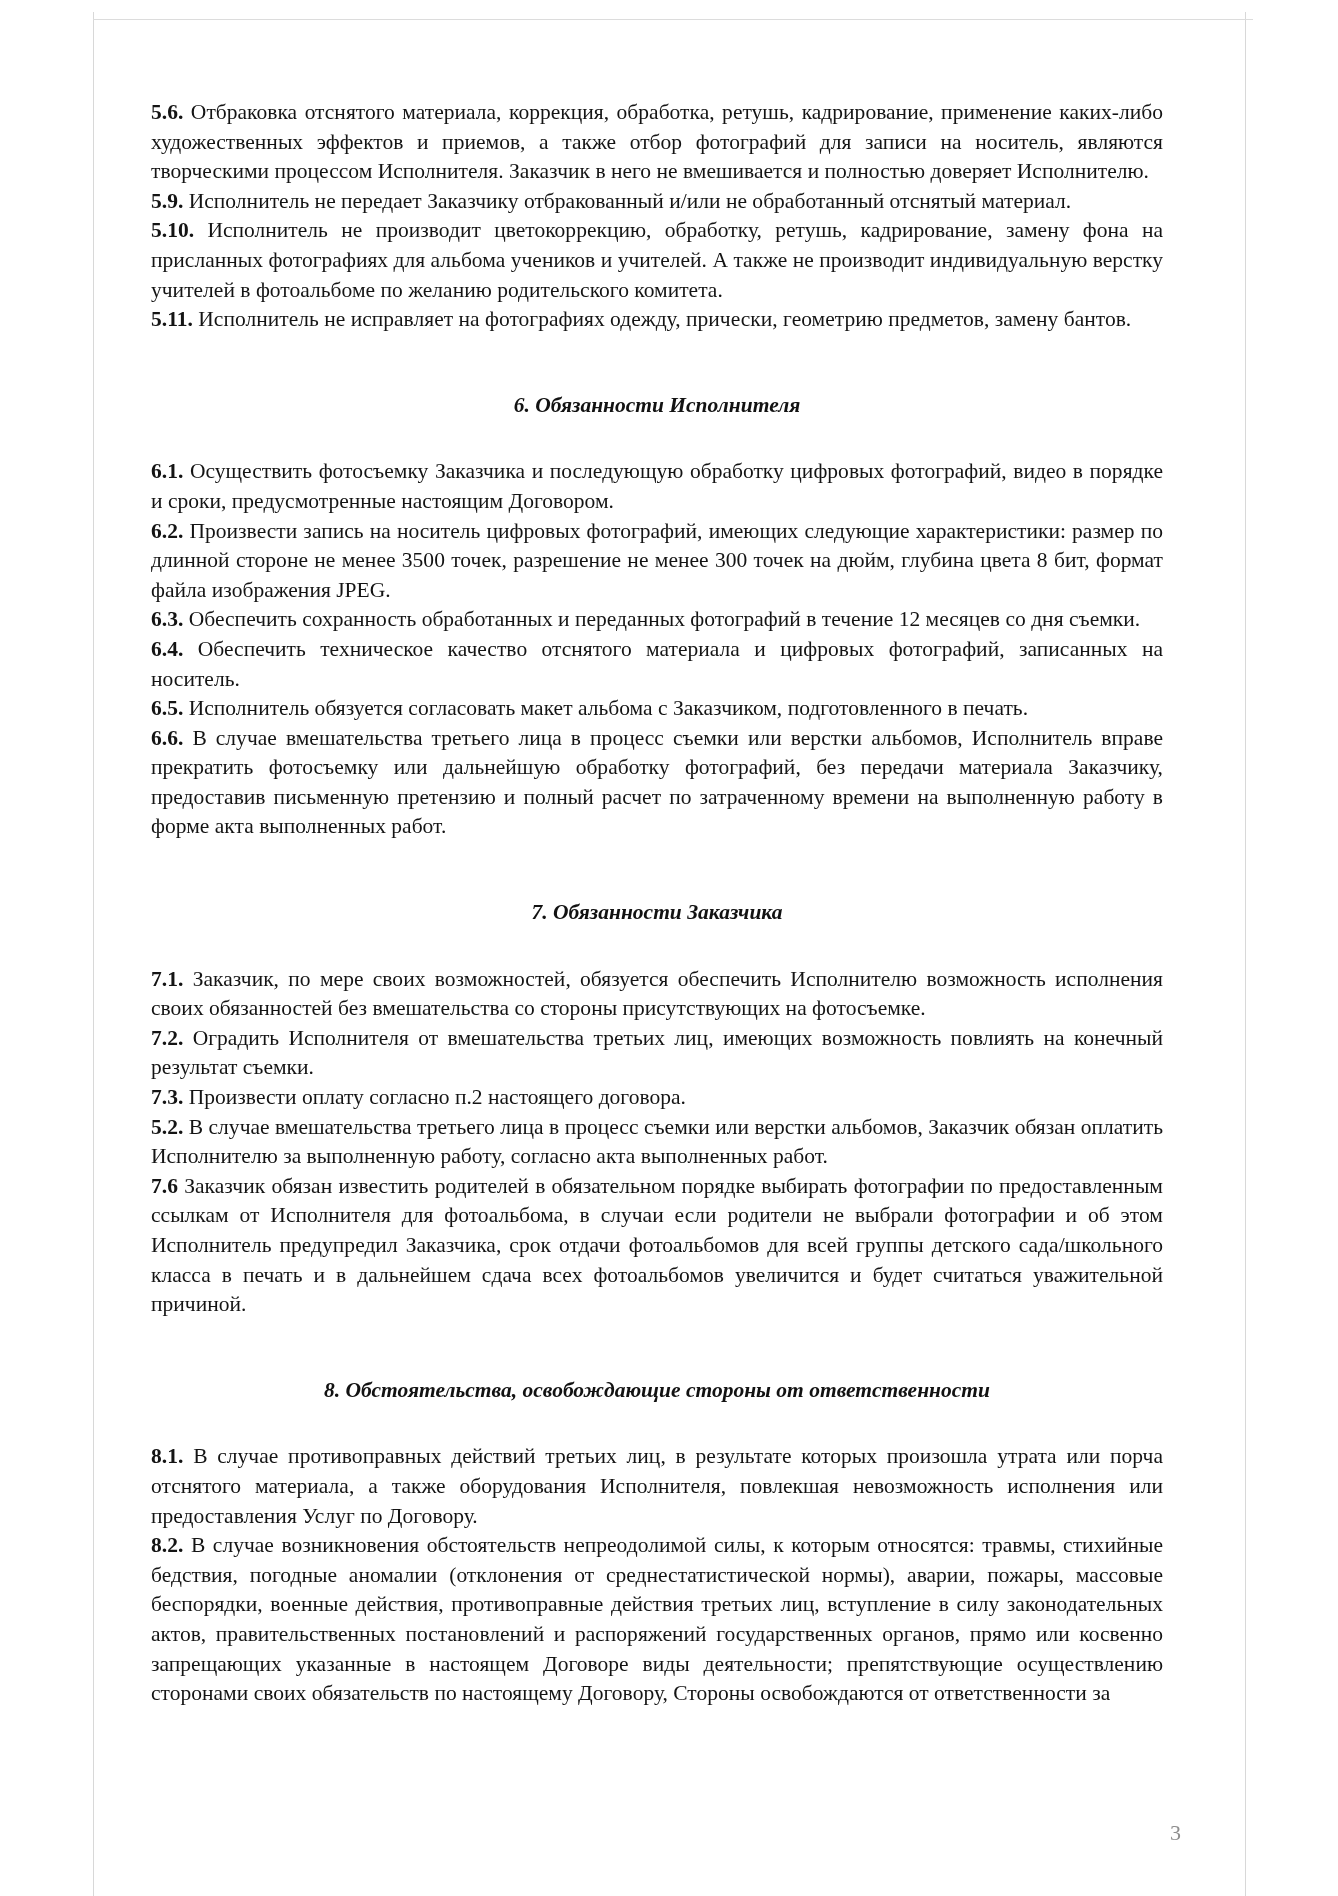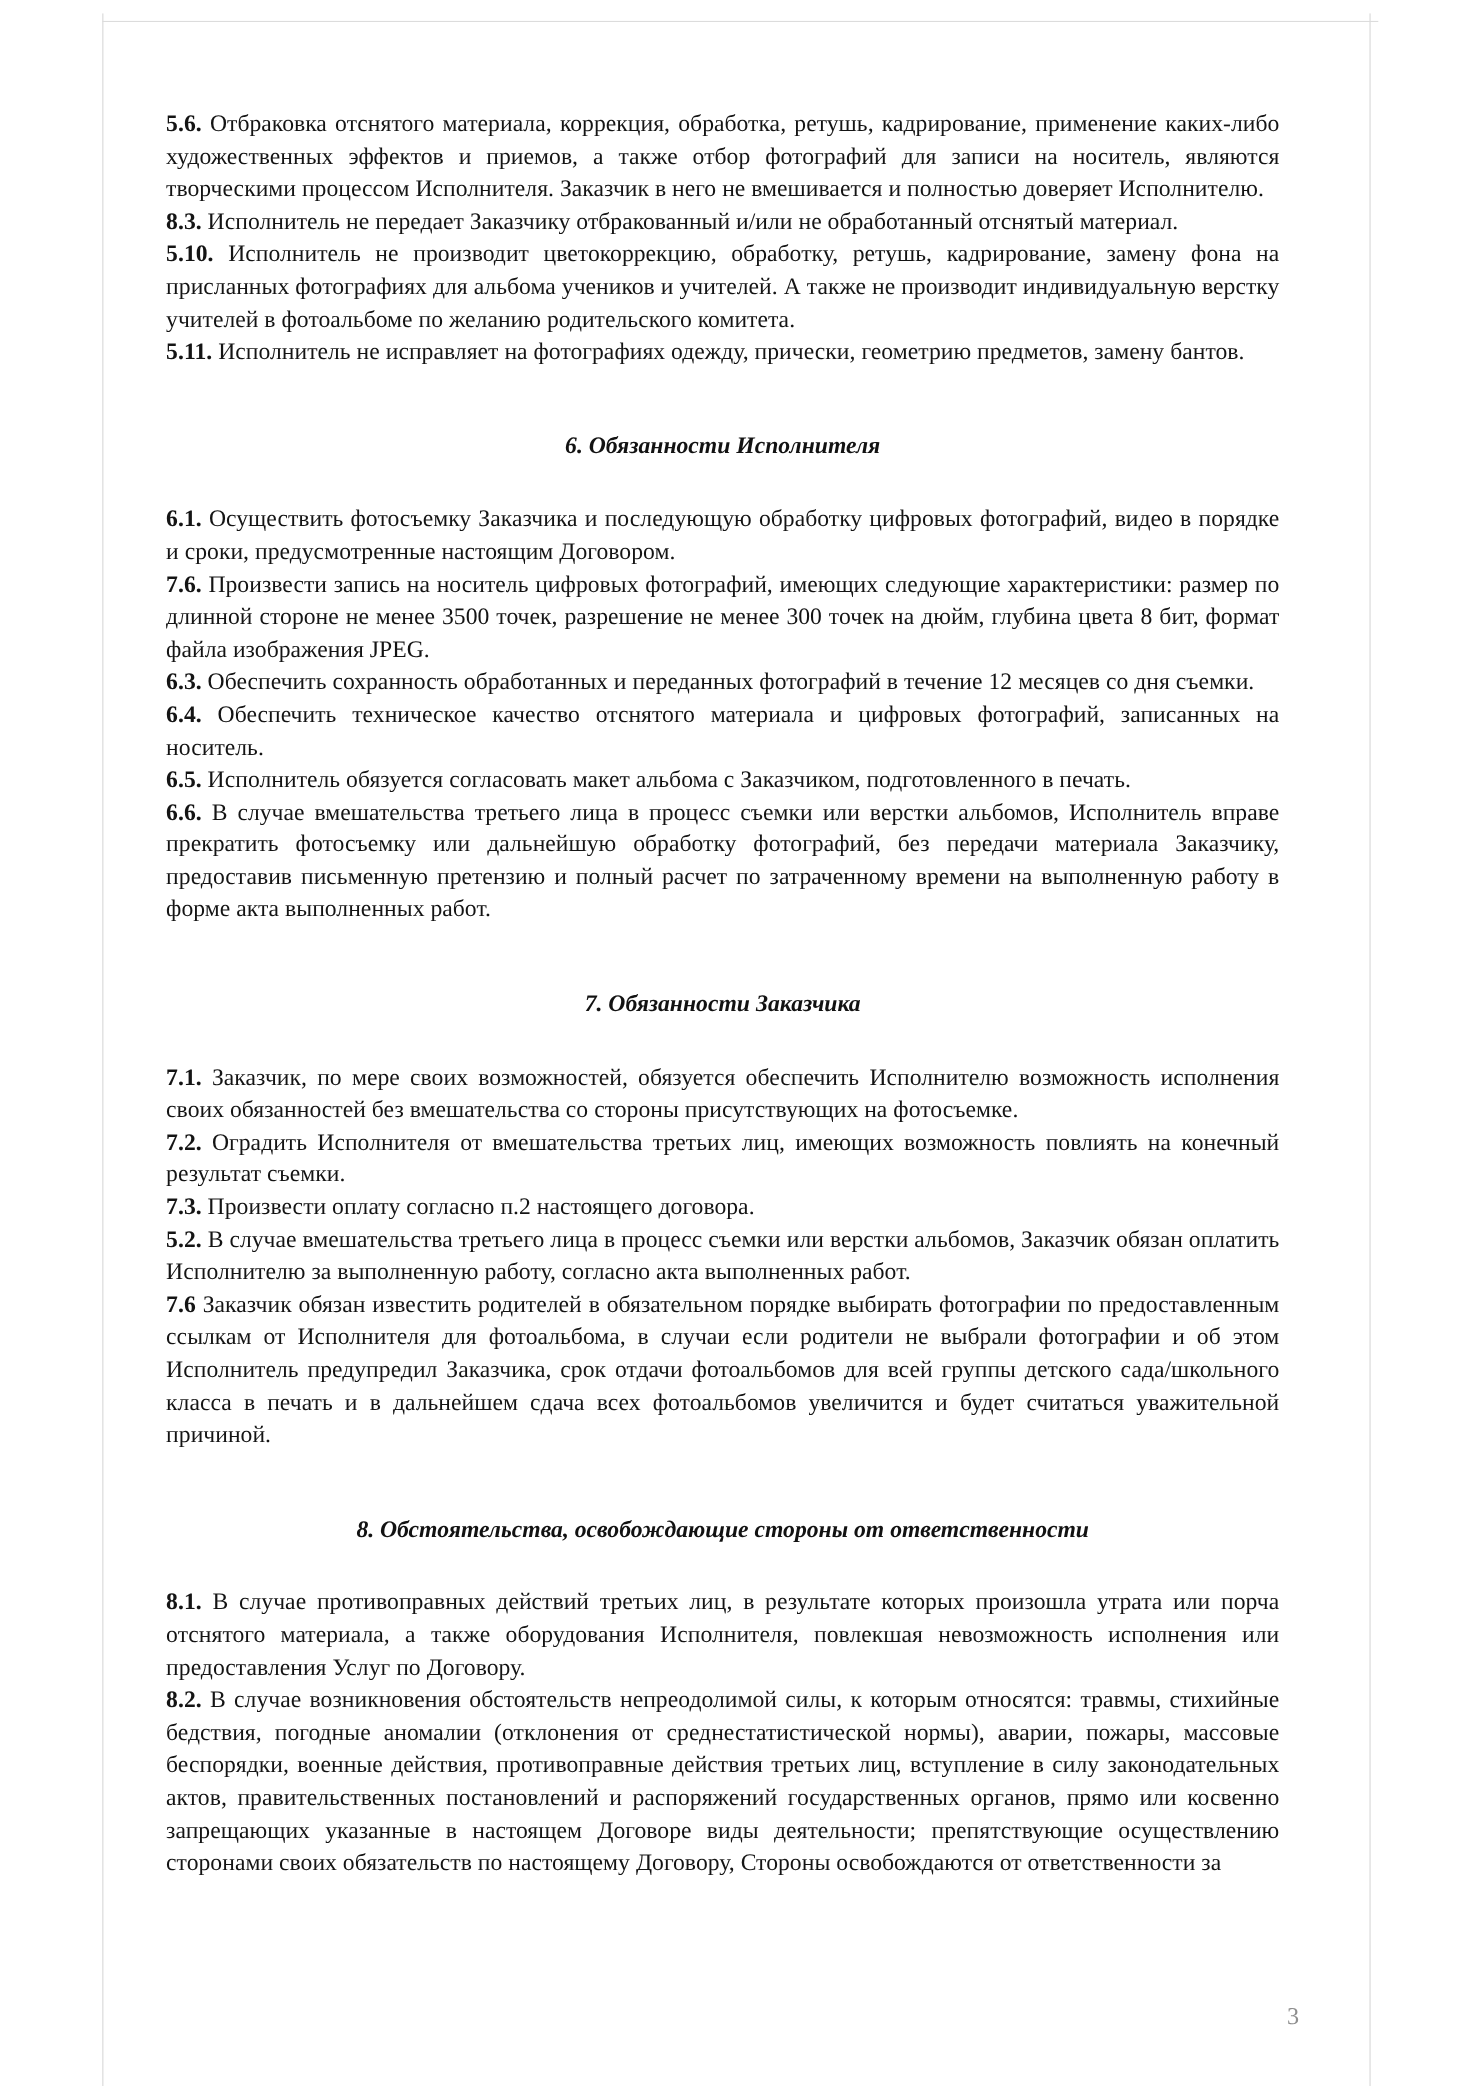--- a/index.html
+++ b/index.html
@@ -87,28 +87,28 @@
 </head>
 <body>
 
 <div class="page">
   <div class="scan-edge-left"></div>
   <div class="scan-edge-right"></div>
   <div class="scan-edge-top"></div>
 
   <div class="content" id="content">
       <p class="para"><span class="num">5.6.</span><span class="txt"> Отбраковка отснятого материала, коррекция, обработка, ретушь, кадрирование, применение каких-либо художественных эффектов и приемов, а также отбор фотографий для записи на носитель, являются творческими процессом Исполнителя. Заказчик в него не вмешивается и полностью доверяет Исполнителю.</span></p>
-      <p class="para"><span class="num">8.3.</span><span class="txt"> Исполнитель не передает Заказчику отбракованный и/или не обработанный отснятый материал.</span></p>
+      <p class="para"><span class="num">5.9.</span><span class="txt"> Исполнитель не передает Заказчику отбракованный и/или не обработанный отснятый материал.</span></p>
       <p class="para"><span class="num">5.10.</span><span class="txt"> Исполнитель не производит цветокоррекцию, обработку, ретушь, кадрирование, замену фона на присланных фотографиях для альбома учеников и учителей. А также не производит индивидуальную верстку учителей в фотоальбоме по желанию родительского комитета.</span></p>
       <p class="para"><span class="num">5.11.</span><span class="txt"> Исполнитель не исправляет на фотографиях одежду, прически, геометрию предметов, замену бантов.</span></p>
       <div class="gap-before-heading"></div>
       <h2 class="section-heading">6.  Обязанности Исполнителя</h2>
       <div class="gap-after-heading"></div>
       <p class="para"><span class="num">6.1.</span><span class="txt"> Осуществить фотосъемку Заказчика и последующую обработку цифровых фотографий, видео в порядке и сроки, предусмотренные настоящим Договором.</span></p>
-      <p class="para"><span class="num">7.6.</span><span class="txt"> Произвести запись на носитель цифровых фотографий, имеющих следующие характеристики: размер по длинной стороне не менее 3500 точек, разрешение не менее 300 точек на дюйм, глубина цвета 8 бит, формат файла изображения JPEG.</span></p>
+      <p class="para"><span class="num">6.2.</span><span class="txt"> Произвести запись на носитель цифровых фотографий, имеющих следующие характеристики: размер по длинной стороне не менее 3500 точек, разрешение не менее 300 точек на дюйм, глубина цвета 8 бит, формат файла изображения JPEG.</span></p>
       <p class="para"><span class="num">6.3.</span><span class="txt">  Обеспечить сохранность обработанных и переданных фотографий в течение 12 месяцев со дня съемки.</span></p>
       <p class="para"><span class="num">6.4.</span><span class="txt"> Обеспечить техническое качество отснятого материала и цифровых фотографий, записанных на носитель.</span></p>
       <p class="para"><span class="num">6.5.</span><span class="txt"> Исполнитель обязуется согласовать макет альбома с Заказчиком, подготовленного в печать.</span></p>
       <p class="para"><span class="num">6.6.</span><span class="txt"> В случае вмешательства третьего лица в процесс съемки или верстки альбомов, Исполнитель вправе прекратить фотосъемку или дальнейшую обработку фотографий, без передачи материала Заказчику, предоставив письменную претензию и полный расчет по затраченному времени на выполненную работу в форме акта выполненных работ.</span></p>
       <div class="gap-before-heading"></div>
       <h2 class="section-heading">7.  Обязанности Заказчика</h2>
       <div class="gap-after-heading"></div>
       <p class="para"><span class="num">7.1.</span><span class="txt"> Заказчик, по мере своих возможностей, обязуется обеспечить Исполнителю возможность исполнения своих обязанностей без вмешательства со стороны присутствующих на фотосъемке.</span></p>
       <p class="para"><span class="num">7.2.</span><span class="txt"> Оградить Исполнителя от вмешательства третьих лиц, имеющих возможность повлиять на конечный результат съемки.</span></p>
       <p class="para"><span class="num">7.3.</span><span class="txt"> Произвести оплату согласно п.2 настоящего договора.</span></p>

